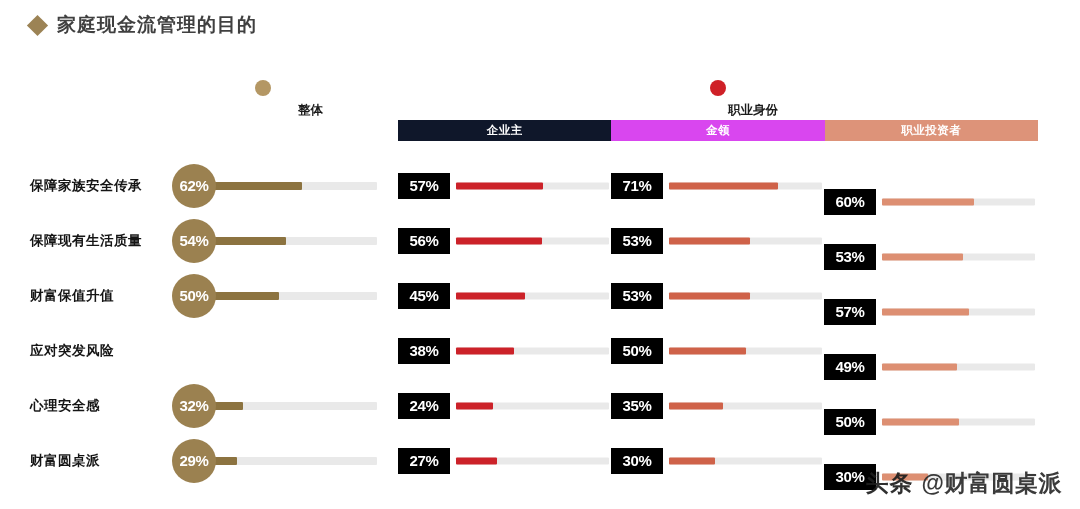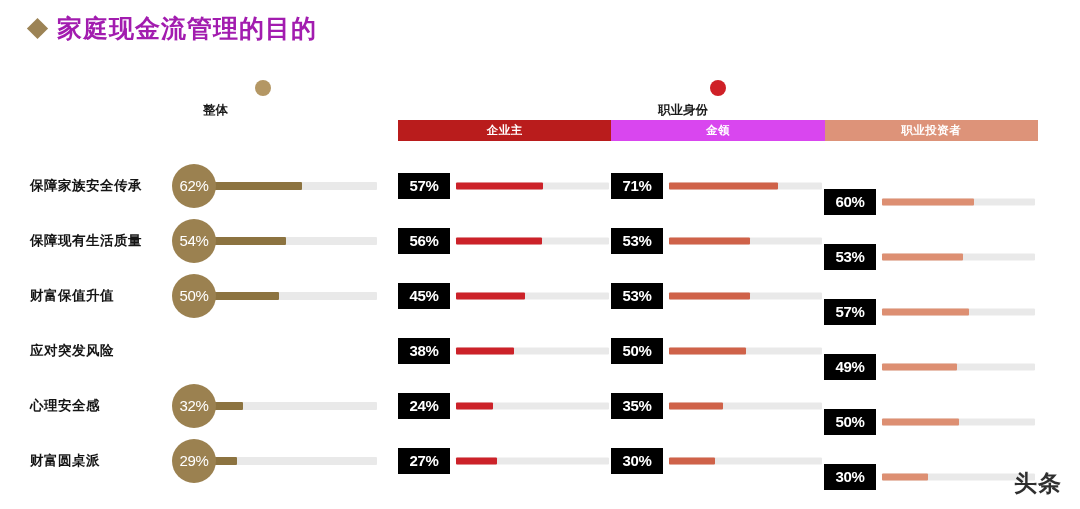--- a/index.html
+++ b/index.html
@@ -25,31 +25,31 @@
     align-items: center;
     gap: 12px;
   }
   .title-diamond {
     width: 15px;
     height: 15px;
     background: #9c8355;
     transform: rotate(45deg);
   }
   .title-text {
-    font-size: 25px;
+    font-size: 19px;
     font-weight: bold;
     letter-spacing: 1px;
-    color: #a21caf;
+    color: #404040;
     white-space: nowrap;
   }
 
   
   .group-marker {
     position: absolute;
-    text-align: left;
+    text-align: right;
     width: 120px;
   }
   .group-dot {
     width: 16px;
     height: 16px;
     border-radius: 50%;
     margin: 0 auto 6px auto;
   }
   .group-label {
     font-size: 12.5px;
@@ -75,21 +75,21 @@
     flex: 1 1 0;
     display: flex;
     align-items: center;
     justify-content: center;
     font-size: 11.5px;
     font-weight: bold;
     color: #ffffff;
     letter-spacing: 0.5px;
     white-space: nowrap;
   }
-  .header-cell.c0 { background: #b91c1c; }
+  .header-cell.c0 { background: #0f172a; }
   .header-cell.c1 { background: #d946ef; }
   .header-cell.c2 { background: #dd9379; }
 
   
   .rows {
     position: absolute;
     left: 0;
     top: 158px;
     width: 1080px;
   }
@@ -144,21 +144,21 @@
     transform: translateY(-50%);
     width: 44px;
     height: 44px;
     border-radius: 50%;
     background: #9b8150;
     display: flex;
     align-items: center;
     justify-content: center;
     color: #ffffff;
     font-size: 15px;
-    font-weight: normal;
+    font-weight: bold;
     letter-spacing: -0.3px;
   }
 
   
   .cell {
     position: absolute;
     top: 50%;
     transform: translateY(-50%);
     height: 26px;
     width: 254px;
@@ -408,13 +408,14 @@
         <div class="cell-track">
           <div class="cell-fill" style="width: 30%;"></div>
         </div>
         <div class="chip">30%</div>
       </div>
     </div>
   </div>
 
 <div class="watermark">
   <div class="wm-badge">头条</div>
+  <div class="wm-name">@财富圆桌派</div>
 </div>
 
 </body></html>

